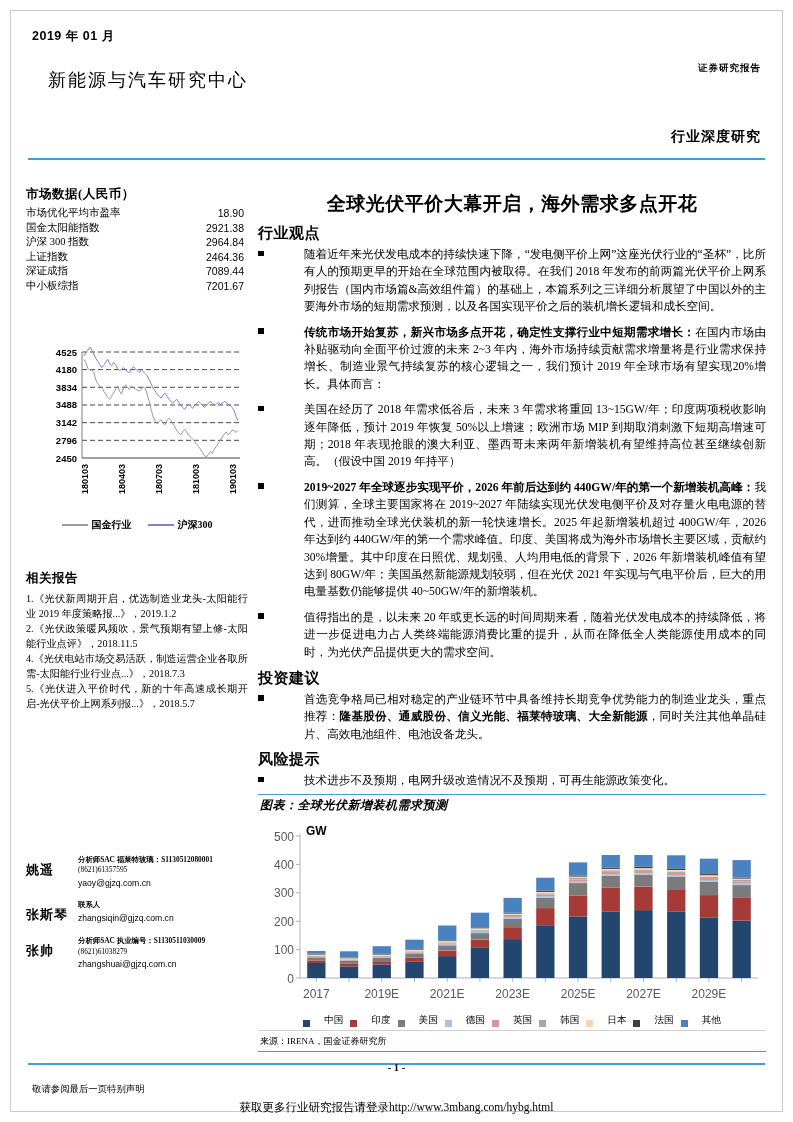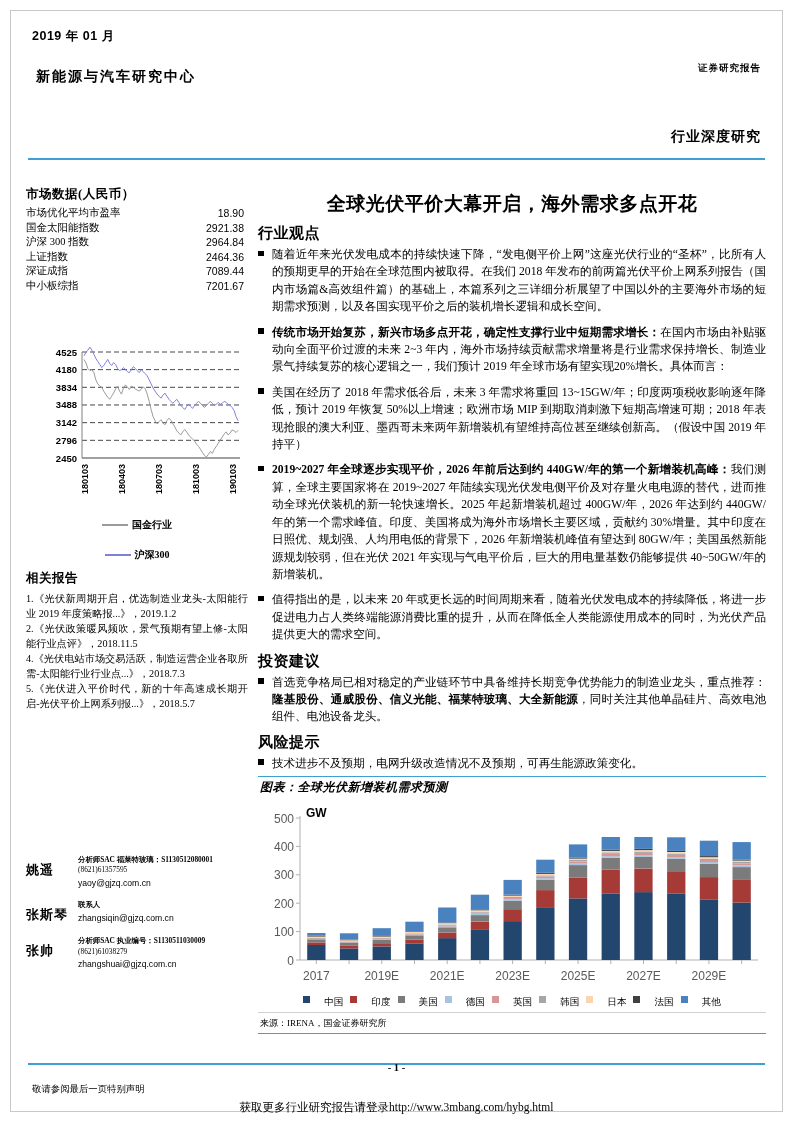--- a/index.html
+++ b/index.html
@@ -9,71 +9,71 @@
     font-family:"Liberation Serif","DejaVu Serif",serif;
     color:#000;
     position:relative;
     overflow:hidden;
   }
   .page{position:absolute;left:0;top:0;width:793px;height:1122px;}
 
   
   .hdr-date{position:absolute;left:32px;top:28px;font-family:"Liberation Sans",sans-serif;font-size:12.5px;font-weight:bold;letter-spacing:.5px;}
   .hdr-secreport{position:absolute;right:32px;top:62px;font-size:9.5px;font-weight:bold;letter-spacing:1px;}
-  .hdr-center{position:absolute;left:36px;top:68px;font-size:14px;font-weight:bold;letter-spacing:2px;}
+  .hdr-center{position:absolute;left:48px;top:68px;font-size:18px;font-weight:normal;letter-spacing:2px;}
   .hdr-title{position:absolute;left:30px;top:122px;font-size:19px;font-weight:bold;letter-spacing:1px;}
   .hdr-deep{position:absolute;right:32px;top:128px;font-size:14px;font-weight:bold;letter-spacing:1px;}
   .rule-blue{position:absolute;left:28px;width:737px;height:2px;background:#3f9fd4;}
   .rule-blue.r1{top:158px;}
 
   
   .lcol{position:absolute;left:26px;top:186px;width:218px;}
   .sec-head{font-size:12.5px;font-weight:bold;letter-spacing:.5px;margin-bottom:3px;}
   .mkt-row{display:flex;justify-content:space-between;font-size:10.5px;line-height:14.6px;}
   .mkt-row .lbl{white-space:nowrap;}
   .mkt-row .val{font-family:"Liberation Sans",sans-serif;font-size:10.5px;}
 
   .chartbox{position:absolute;left:26px;top:340px;width:222px;height:175px;}
   .chartbox svg{display:block;}
-  .legend1{position:absolute;left:26px;top:518px;width:222px;display:flex;gap:16px;justify-content:center;align-items:center;font-size:10px;font-weight:bold;flex-direction:column;}
+  .legend1{position:absolute;left:26px;top:518px;width:222px;display:flex;gap:16px;justify-content:center;align-items:center;font-size:10px;font-weight:bold;}
   .legend1 .li{display:flex;align-items:center;gap:4px;}
   .legend1 .swatch{display:inline-block;width:26px;height:2px;}
 
   .relrep{position:absolute;left:26px;top:570px;width:222px;}
   .relrep .sec-head{margin-bottom:5px;}
   .rep-item{font-size:10.2px;line-height:14.5px;margin-bottom:1px;text-align:justify;}
 
   
   .analysts{position:absolute;left:26px;top:855px;width:225px;}
   .an{display:flex;margin-bottom:12px;}
   .an-name{width:52px;font-size:13px;font-weight:bold;letter-spacing:1px;padding-top:6px;}
   .an-info{flex:1;font-size:7.4px;line-height:10.4px;}
   .an-info .ln1{font-weight:bold;}
   .an-mail{font-family:"Liberation Sans",sans-serif;font-size:8.6px;margin-top:2px;}
 
   
   .rcol{position:absolute;left:258px;top:190px;width:508px;}
   .main-title{text-align:center;font-size:19px;font-weight:bold;line-height:27px;letter-spacing:.5px;}
   .main-sub{text-align:center;font-size:18px;font-weight:bold;line-height:27px;letter-spacing:.5px;}
   .sub-head{font-size:15px;font-weight:bold;margin-top:7px;margin-bottom:3px;letter-spacing:.5px;}
-  .bullet{display:flex;margin-bottom:8px;}
+  .bullet{display:flex;margin-bottom:8px;gap:32px;}
   .bullet .sq{flex:0 0 14px;font-size:7px;line-height:17px;color:#000;}
   .bullet .sq i{display:inline-block;width:5.5px;height:5.5px;background:#000;}
   .bullet .txt{flex:1;font-size:11.6px;line-height:17.4px;text-align:justify;}
   .bullet .txt b{font-weight:bold;}
   .tight{margin-bottom:4px;}
 
   
   .figtitle{font-size:12px;font-weight:bold;font-style:italic;letter-spacing:.5px;padding:2px 0 2px 2px;}
   .figbox{border-top:1.6px solid #3f9fd4;border-bottom:1px solid #3f9fd4;}
   .figinner{border-bottom:1px solid #d0d0d0;padding-top:2px;}
   .figsrc{font-size:9px;padding:4px 0 3px 2px;}
   .barwrap{position:relative;width:506px;height:196px;}
   .blegend{display:flex;flex-wrap:wrap;gap:7px;justify-content:center;align-items:center;font-size:9.6px;font-family:"Liberation Sans",sans-serif;padding-bottom:3px;}
-  .blegend .bi{display:flex;align-items:flex-start;gap:14px;}
+  .blegend .bi{display:flex;align-items:flex-end;gap:14px;}
   .blegend .bs{display:inline-block;width:7px;height:7px;}
 
   
   .foot-rule{position:absolute;left:28px;top:1063px;width:737px;height:1.6px;background:#3f9fd4;}
   .foot-page{position:absolute;left:0;top:1062px;width:793px;text-align:center;font-size:10.5px;font-weight:bold;}
   .foot-note{position:absolute;left:32px;top:1083px;font-size:9.4px;}
   .foot-url{position:absolute;left:0;top:1100px;width:793px;text-align:center;font-size:11.5px;}
   .outer-frame{position:absolute;left:10px;top:10px;width:771px;height:1100px;border:1px solid #c9c9c9;pointer-events:none;}
 </style>
 </head>

